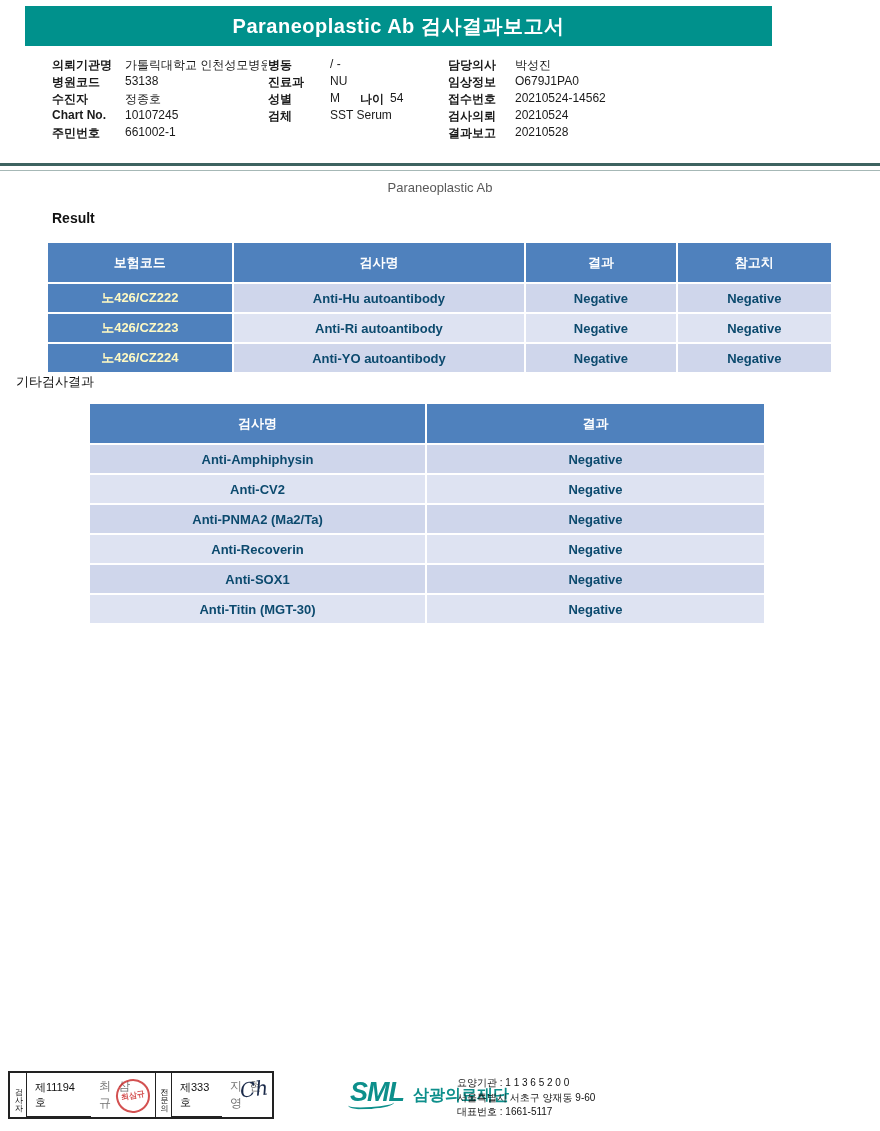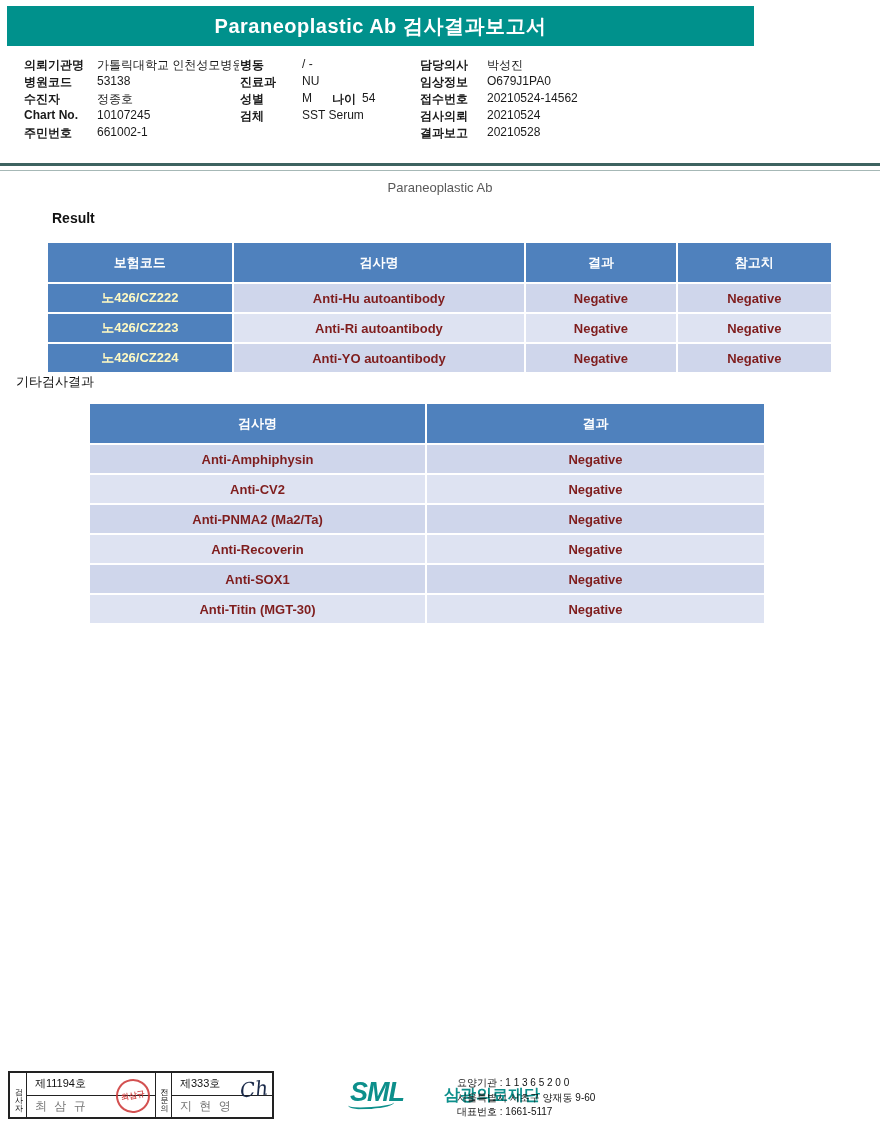--- a/index.html
+++ b/index.html
@@ -1,72 +1,72 @@
 <!DOCTYPE html>
 <html><head>
 <meta charset="utf-8">
 <style>
   * { margin:0; padding:0; box-sizing:border-box; }
   html,body { background:#fff; }
   body { width:880px; height:1131px; font-family:"Liberation Sans", sans-serif; position:relative; overflow:hidden; }
   .page { position:absolute; inset:0; background:#fff; }
 
-  .header-bar { position:absolute; left:7px; top:6px; width:747px; height:40px;
+  .header-bar { position:absolute; left:25px; top:6px; width:747px; height:40px;
     background:#00918C; color:#fff; display:flex; align-items:center; justify-content:center;
     font-size:20px; font-weight:bold; letter-spacing:0.5px; }
 
-  .info { position:absolute; left:0; top:57px; width:880px; font-size:12px; color:#1a1a1a; }
+  .info { position:absolute; left:0; top:57px; width:880px; font-size:12px; color:#1a1a1a;padding-left:28px; }
   .info-row { position:relative; height:17px; }
   .lbl { position:absolute; font-weight:bold; white-space:nowrap; }
   .val { position:absolute; white-space:nowrap; }
   .l1{left:24px} .v1{left:97px; max-width:142px; overflow:hidden;}
   .l2{left:240px} .v2{left:302px}
   .l-age{left:332px} .v-age{left:362px}
   .l3{left:420px} .v3{left:487px}
 
   .rule-thick { position:absolute; left:0; top:163px; width:880px; height:3px; background:#3D6360; }
   .rule-thin  { position:absolute; left:0; top:170px; width:880px; height:1px; background:#A6B8B6; }
 
   .section-title { position:absolute; left:0; top:180px; width:880px; text-align:center;
     font-size:13px; color:#595959; }
 
   .result-heading { position:absolute; left:24px; top:210px; font-size:14px; font-weight:bold; color:#111;padding-left:28px; }
   .other-heading  { position:absolute; left:16px; top:373px; font-size:13px; color:#111; }
 
   table { border-collapse:separate; border-spacing:2px; table-layout:fixed; background:#fff; }
   th { background:#4F81BD; color:#fff; font-size:13px; font-weight:bold; height:39px; text-align:center; }
-  td { font-size:13px; font-weight:bold; color:#7f1d1d; height:28px; text-align:center; }
+  td { font-size:13px; font-weight:bold; color:#0c4a6e; height:28px; text-align:center; }
   .t1 { position:absolute; left:46px; top:241px; width:787px; }
   .t2 { position:absolute; left:88px; top:402px; width:678px; }
   tr.row-odd  td { background:#CFD6EB; }
   tr.row-even td { background:#DEE3F2; }
   .t1 td.code { background:#4F81BD; color:#fef9c3; }
 
   
   .sig-box { position:absolute; left:8px; top:1071px; height:48px; display:flex;
     border:2px solid #222; background:#fff; }
   .role-cell { width:17px; display:flex; align-items:center; justify-content:center; }
   .role-cell.r1 { border-right:1px solid #222; }
   .role-cell.r2 { border-left:1px solid #222; border-right:1px solid #222; }
   .role-text { writing-mode:vertical-rl; text-orientation:upright; font-size:8px; color:#111; line-height:1; }
-  .cred-cell { display:flex; flex-direction:column; position:relative; }
+  .cred-cell { display:flex; flex-direction:row; position:relative; }
   .cred-cell.c1 { width:128px; }
   .cred-cell.c2 { width:100px; }
   .cert { flex:1; display:flex; align-items:center; padding:0 8px; font-size:11px;
     border-bottom:1px solid #222; color:#111; }
   .name { flex:1; display:flex; align-items:center; padding:0 8px; font-size:12px;
     letter-spacing:2px; color:#737373; }
   .stamp { position:absolute; right:5px; top:6px; width:34px; height:34px; border:2px solid #CC3333;
     border-radius:50%; color:#CC3333; font-size:8px; font-weight:bold; display:flex;
     align-items:center; justify-content:center; text-align:center; transform:rotate(-10deg);
     line-height:1; opacity:0.85; }
   .signature { position:absolute; right:4px; top:4px; font-family:"DejaVu Serif", serif;
     font-style:italic; font-size:20px; color:#1a2a4a; transform:rotate(-6deg); }
 
-  .logo { position:absolute; left:350px; top:1079px; display:flex; align-items:center;gap:31px; }
+  .logo { position:absolute; left:350px; top:1079px; display:flex; align-items:center; }
   .logo-mark { position:relative; font-size:27px; font-weight:bold; font-style:italic;
     color:#0D8F8B; letter-spacing:-1px; line-height:1; padding-right:4px; }
   .logo-swoosh { position:absolute; left:-2px; bottom:-3px; width:46px; height:10px;
     border-bottom:2px solid #0D8F8B; border-radius:50%; transform:rotate(-4deg); }
   .logo-org { font-size:16px; font-weight:bold; color:#0D8F8B; margin-left:5px; margin-top:6px; }
 
   .org-info { position:absolute; left:457px; top:1076px; font-size:10px; color:#111; line-height:14.5px; }
 </style>
 </head>
 <body>

